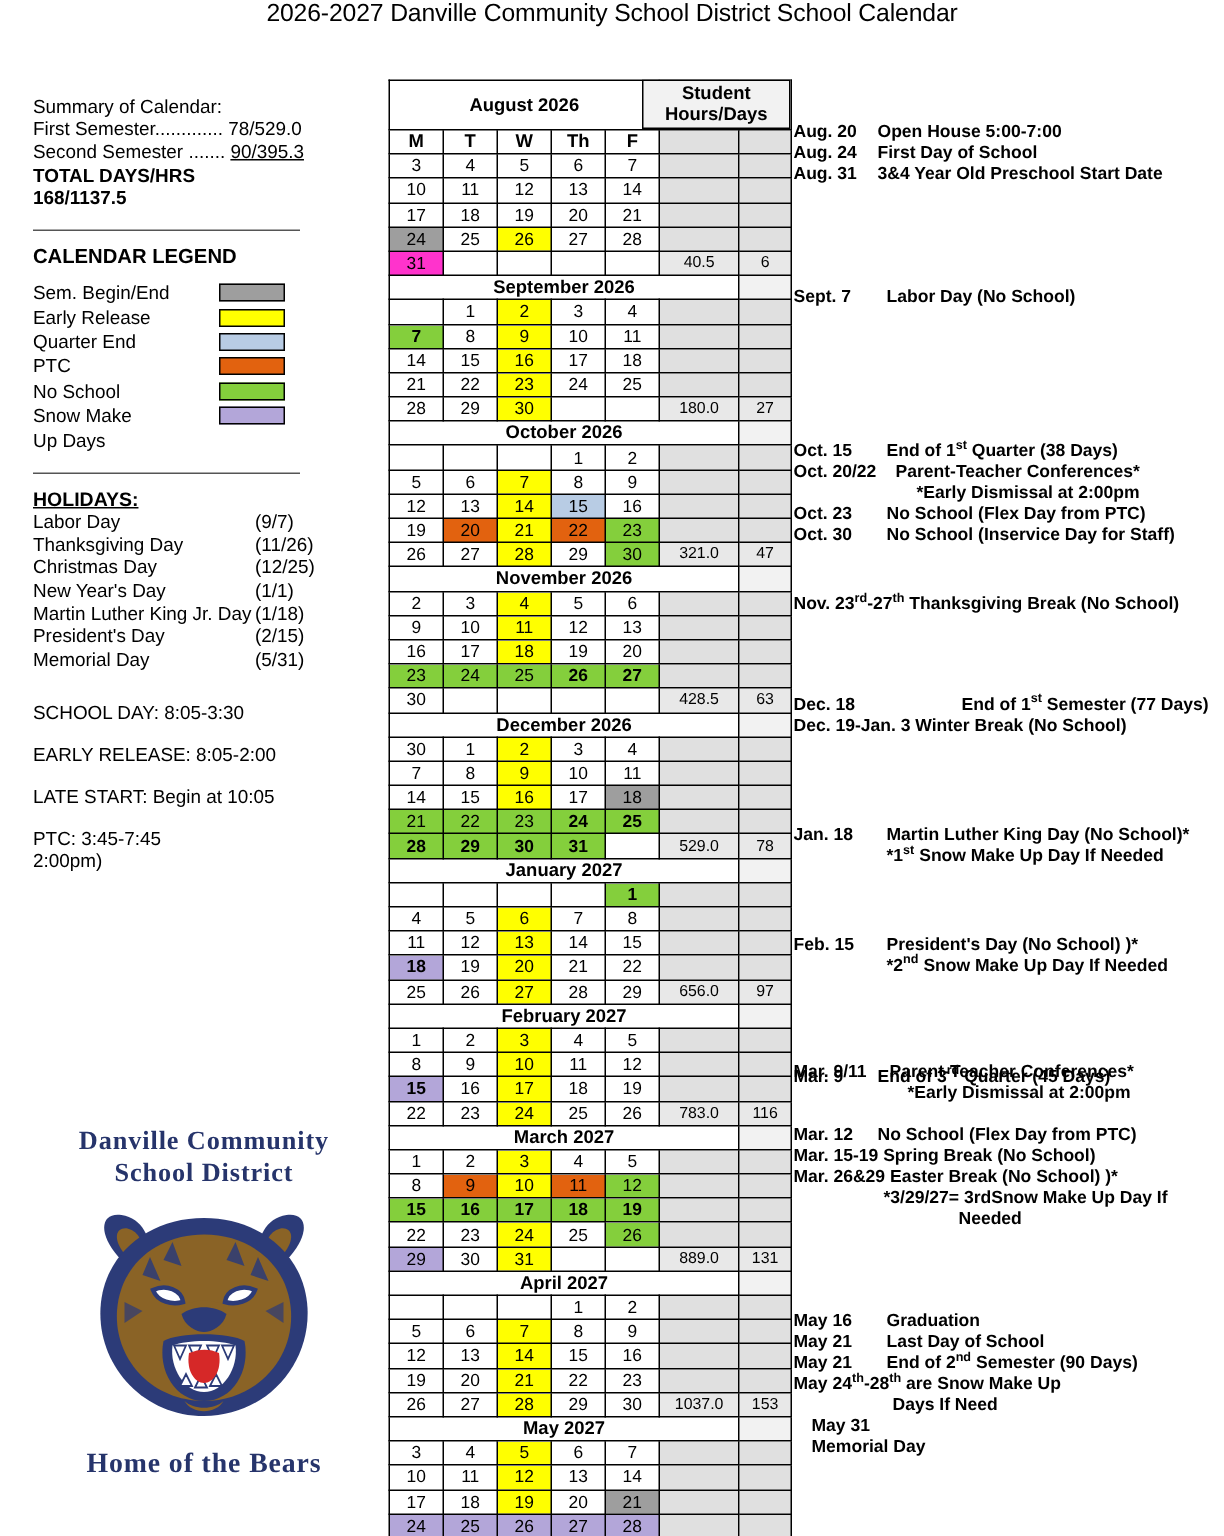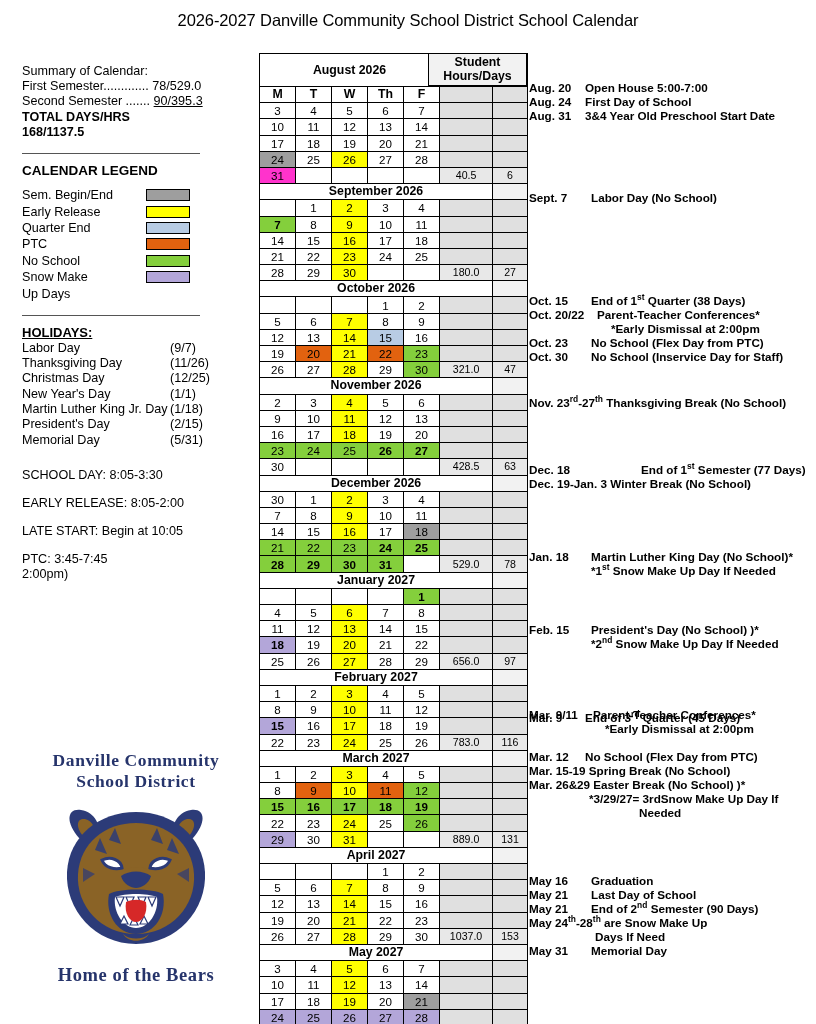--- a/index.html
+++ b/index.html
@@ -9,21 +9,20 @@
     background: #ffffff;
     font-family: "Liberation Sans", sans-serif;
     color: #000;
     position: relative;
     overflow: hidden;
   }
   #page-title {
     text-align: center;
     font-size: 16.5px;
     font-weight: 400;
-    padding-top: 11px;
     letter-spacing: -0.1px;
   }
 
   
   #left-col {
     position: absolute;
     left: 22px; top: 64px;
     width: 232px;
   }
   .summary-line { font-size: 12.6px; line-height: 15.2px; white-space: nowrap; }
@@ -866,17 +865,17 @@
     <div class="note" style="top: 849px; left: 0px;">
       <span class="nd" style="width: 62px;">May 21</span>
       <span class="ntxt">End of 2<sup>nd</sup> Semester (90 Days)</span>
     </div>
     <div class="note" style="top: 863px; left: 0px;">
       <span class="ntxt">May 24<sup>th</sup>-28<sup>th</sup> are Snow Make Up</span>
     </div>
     <div class="note" style="top: 877px; left: 66px;">
       <span class="ntxt">Days If Need</span>
     </div>
-    <div class="note" style="top: 891px; left: 0px;">
+    <div class="note" style="top: 891px; left: 12px; flex-direction: column;">
       <span class="nd" style="width: 62px;">May 31</span>
       <span class="ntxt">Memorial Day</span>
     </div>
   </div>
 
 </body></html>

